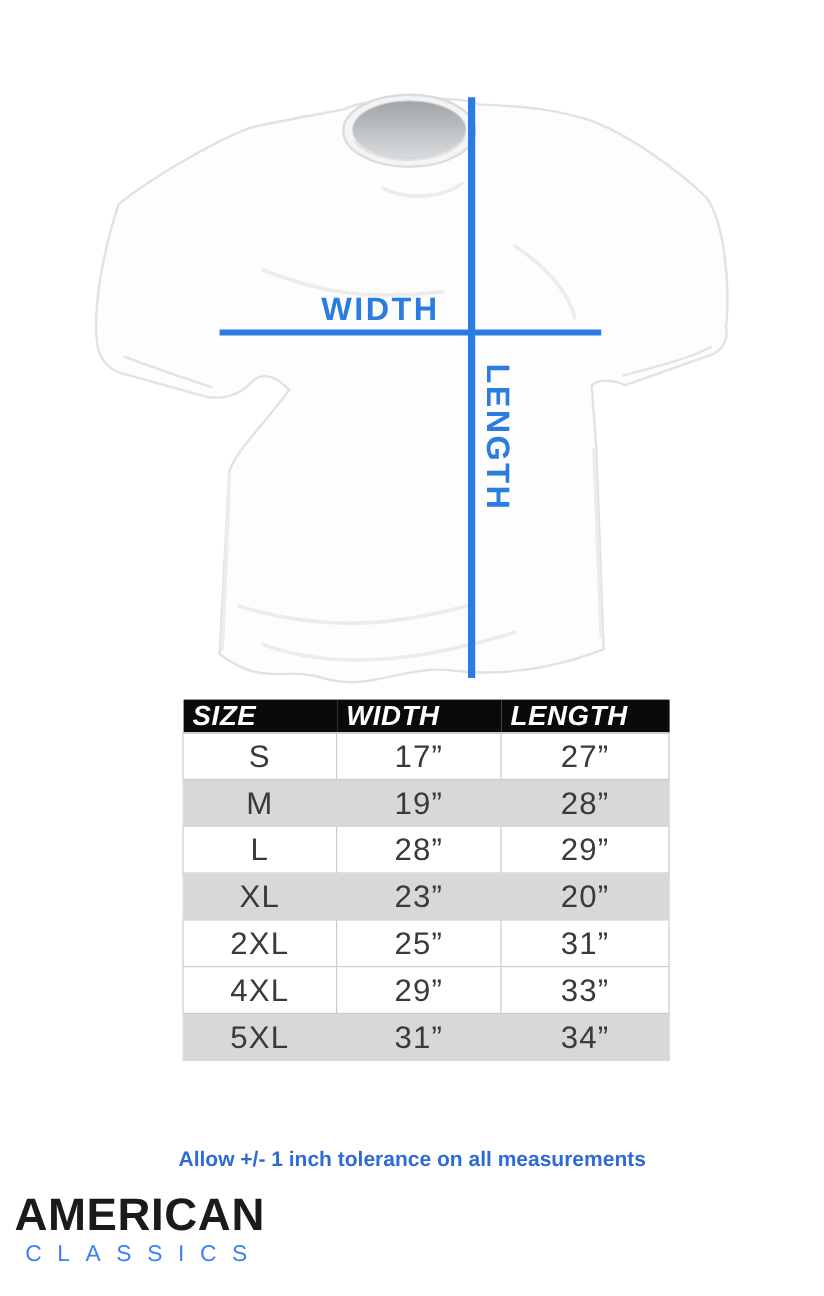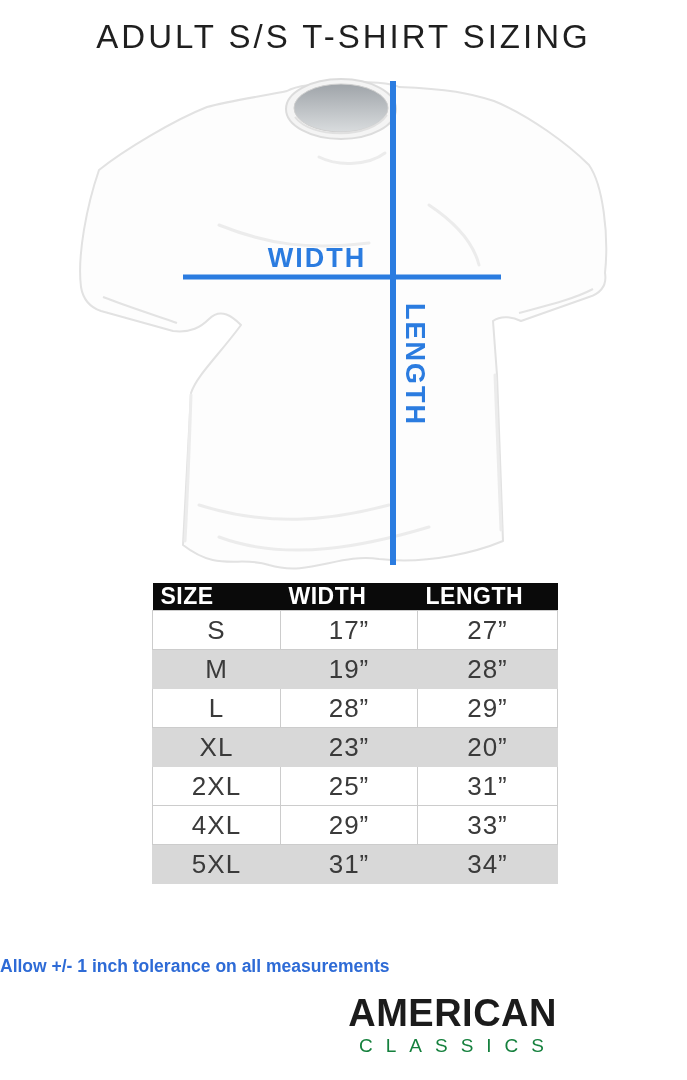--- a/index.html
+++ b/index.html
@@ -20,59 +20,58 @@
     position:absolute;left:69px;top:75px;width:550px;height:500px;
   }
   .size-table{
     position:absolute;left:152px;top:583px;width:381px;
     border-collapse:collapse;table-layout:fixed;
     font-family:"Liberation Sans","DejaVu Sans",sans-serif;
   }
   .size-table th{
     background:#0a0a0a;color:#ffffff;
     font-size:23px;font-weight:bold;letter-spacing:0.5px;
-    text-align:left;padding:0 0 0 8px;height:25px;
+    text-align:left;padding:0 0 0 8px;height:25px;font-style:italic;
   }
   .size-table th:nth-child(1){width:120px;}
   .size-table th:nth-child(2){width:129px;}
   .size-table th:nth-child(3){width:132px;}
   .size-table td{
     height:36px;text-align:center;
     font-size:26px;font-weight:400;color:#3a3a3a;
     border:1px solid #cccccc;
     letter-spacing:1px;
   }
   .size-table tr.alt td{
     background:#d8d8d8;border-color:#d8d8d8;
   }
   .tolerance-note{
     position:absolute;top:956px;left:0;width:687px;
-    text-align:left;
+    text-align:center;
     font-size:17.5px;font-weight:bold;color:#2e6bd6;
   }
   .brand{
-    position:absolute;top:994px;left:0;width:557px;
-    text-align:right;line-height:1;
+    position:absolute;top:994px;left:12px;width:557px;
+    text-align:left;line-height:1;
   }
   .brand-name{
     font-size:38px;font-weight:bold;color:#1b1b1b;
     letter-spacing:0.5px;
   }
   .brand-subname{
     margin-top:4px;
-    font-size:19px;font-weight:400;color:#15803d;
+    font-size:19px;font-weight:400;color:#3b82f6;
     letter-spacing:13px;padding-left:9px;
   }
 </style>
 </head>
 <body>
 
 <div class="page">
 
-  <h1 class="page-title">ADULT S/S T-SHIRT SIZING</h1>
 
   <div class="shirt-area">
     <svg width="550" height="500" viewBox="0 0 550 500">
       <defs>
         <linearGradient id="collarShade" x1="0" y1="0" x2="0" y2="1">
           <stop offset="0" stop-color="#9fa4a9"></stop>
           <stop offset="1" stop-color="#d9dcde"></stop>
         </linearGradient>
       </defs>
 

